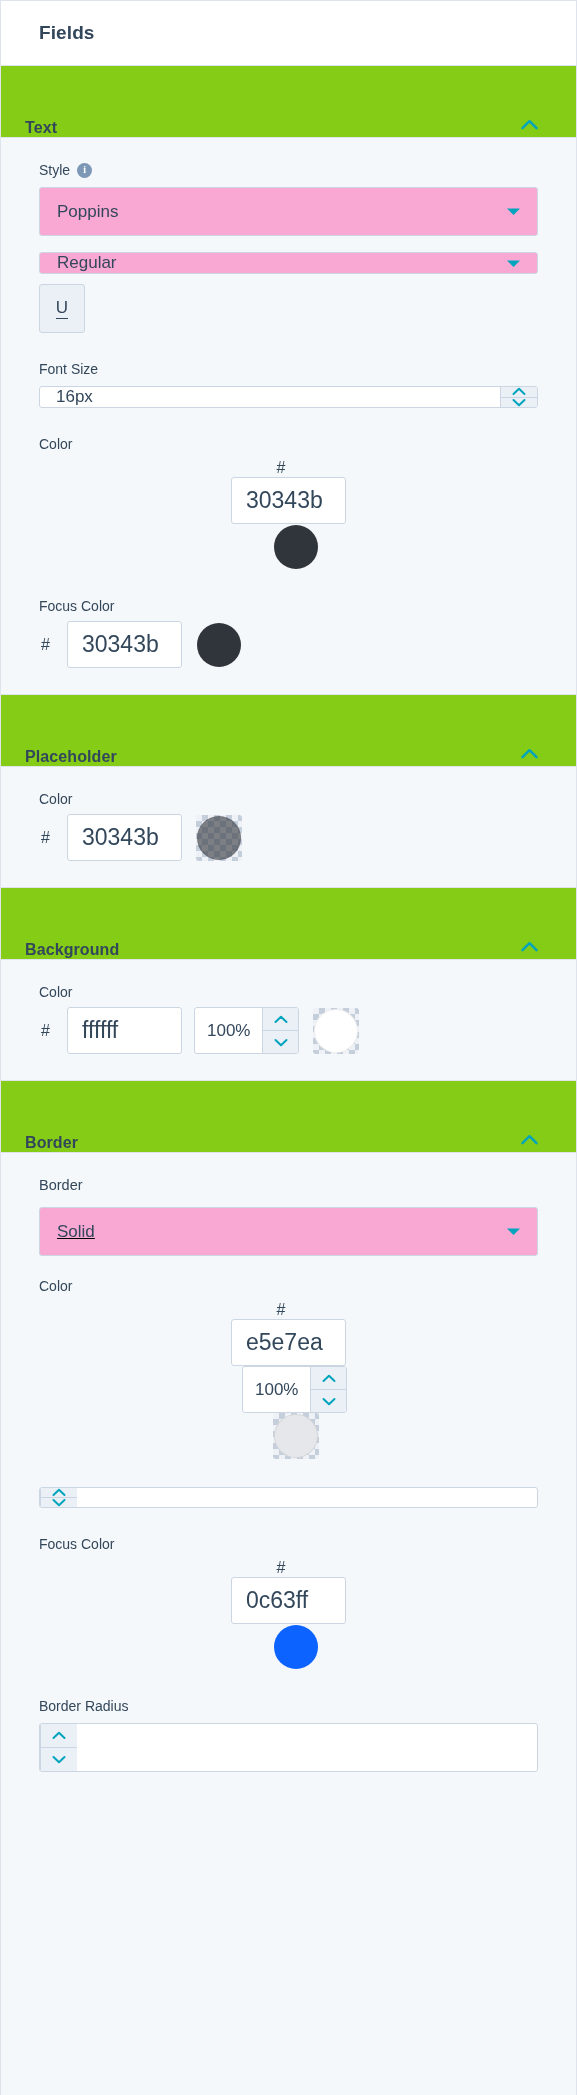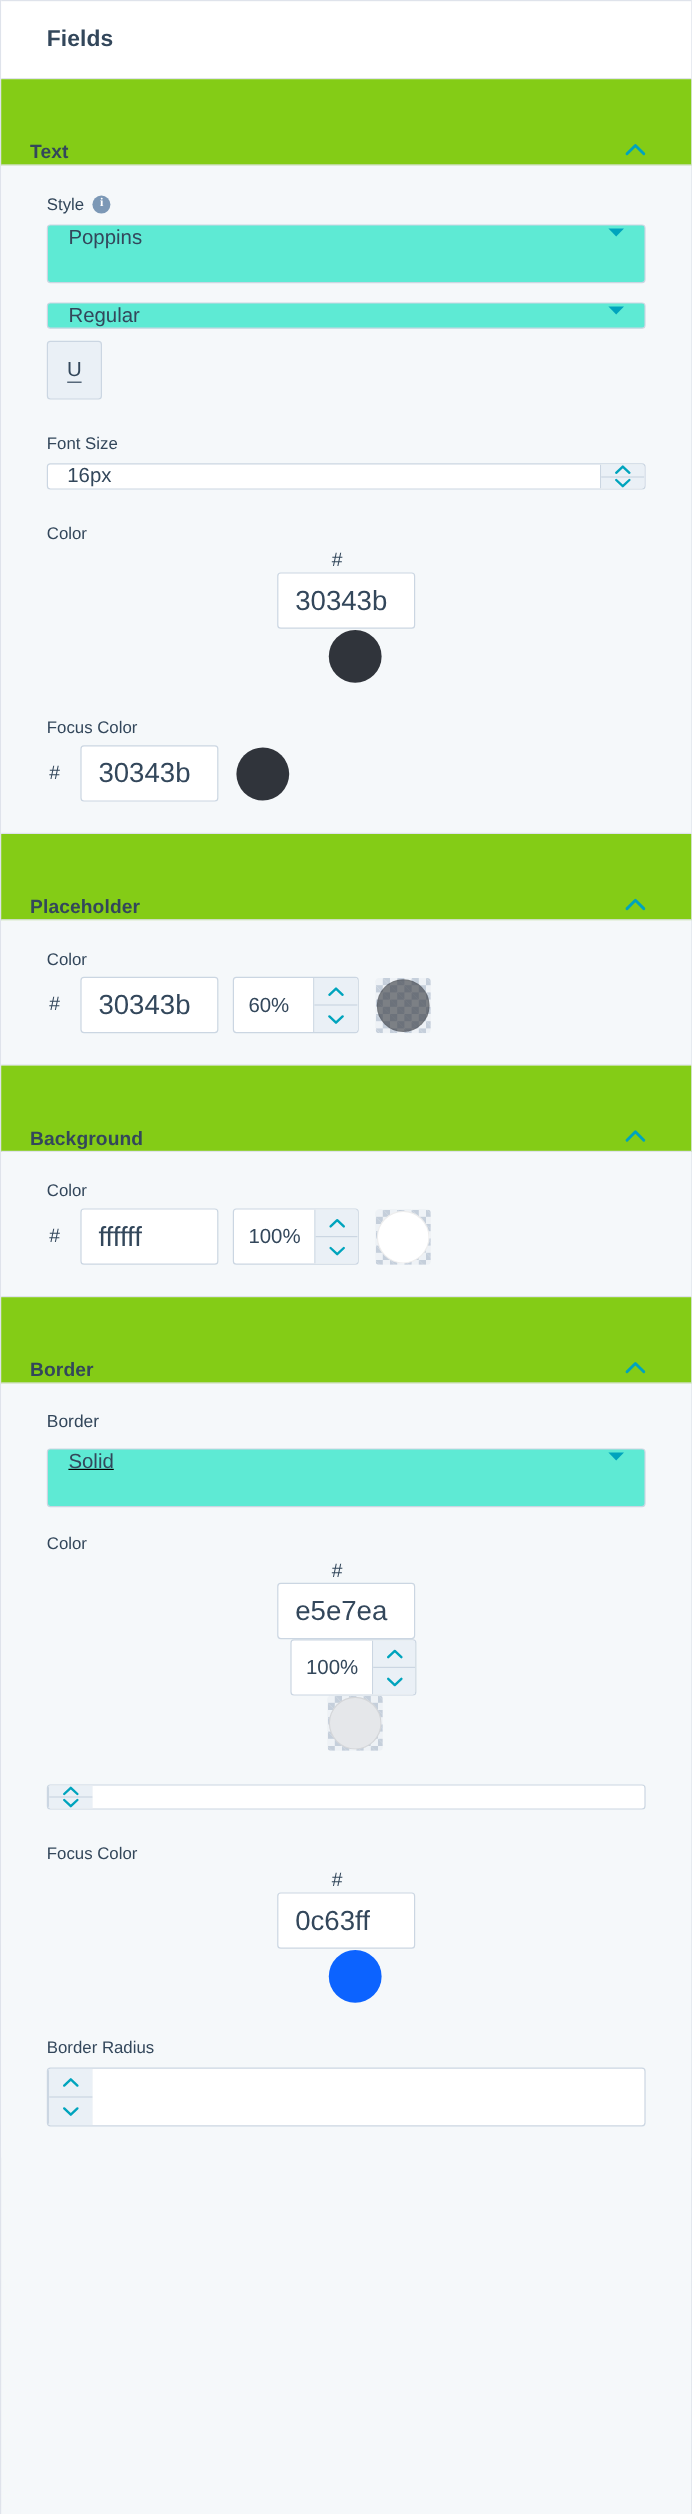--- a/index.html
+++ b/index.html
@@ -100,24 +100,25 @@
 
   
   .row { display: flex; align-items: stretch; gap: 10px; }
   .mb22 { margin-bottom: 22px; text-decoration: underline; }
   .mb28 { margin-bottom: 28px; flex-direction: column; }
   .mb16 { margin-bottom: 16px; }
 
   .select-box {
     flex: 1;
     height: 49px;
-    background: #5eead4;
+    background: #f9a8d4;
     border: 1px solid #cbd6e2;
     border-radius: 3px;
     display: flex;
+    align-items: center;
     justify-content: space-between;
     padding: 0 15px 0 17px;
     cursor: pointer;
   }
   .select-value {
     font-size: 17px;
     color: #33475b;
   }
   .caret-down svg { display: block; }
 
@@ -349,35 +350,20 @@
     </div>
   </div>
 
   <div class="section-body">
     <div class="field-label tight">
       <span>Color</span>
     </div>
     <div class="color-row">
       <span class="hash">#</span>
       <div class="hex-input">30343b</div>
-      <div class="opacity-wrap">
-        <div class="iws-value">60%</div>
-        <div class="stepper">
-          <div class="stepper-btn">
-            <svg width="14" height="9" viewBox="0 0 14 9">
-                <path d="M1.5 7 L7 1.8 L12.5 7" fill="none" stroke="#00a4bd" stroke-width="2" stroke-linecap="round" stroke-linejoin="round"></path>
-              </svg>
-          </div>
-          <div class="stepper-btn">
-            <svg width="14" height="9" viewBox="0 0 14 9">
-                <path d="M1.5 2 L7 7.2 L12.5 2" fill="none" stroke="#00a4bd" stroke-width="2" stroke-linecap="round" stroke-linejoin="round"></path>
-              </svg>
-          </div>
-        </div>
-      </div>
       <div class="swatch-wrap">
         <div class="checker"></div>
         <div class="swatch outlined" style="background: rgba(48, 52, 59, 0.6);"></div>
       </div>
     </div>
   </div>
 
   <div class="section-header">
     <div class="section-header-title">Background</div>
     <div class="chev-collapse">

